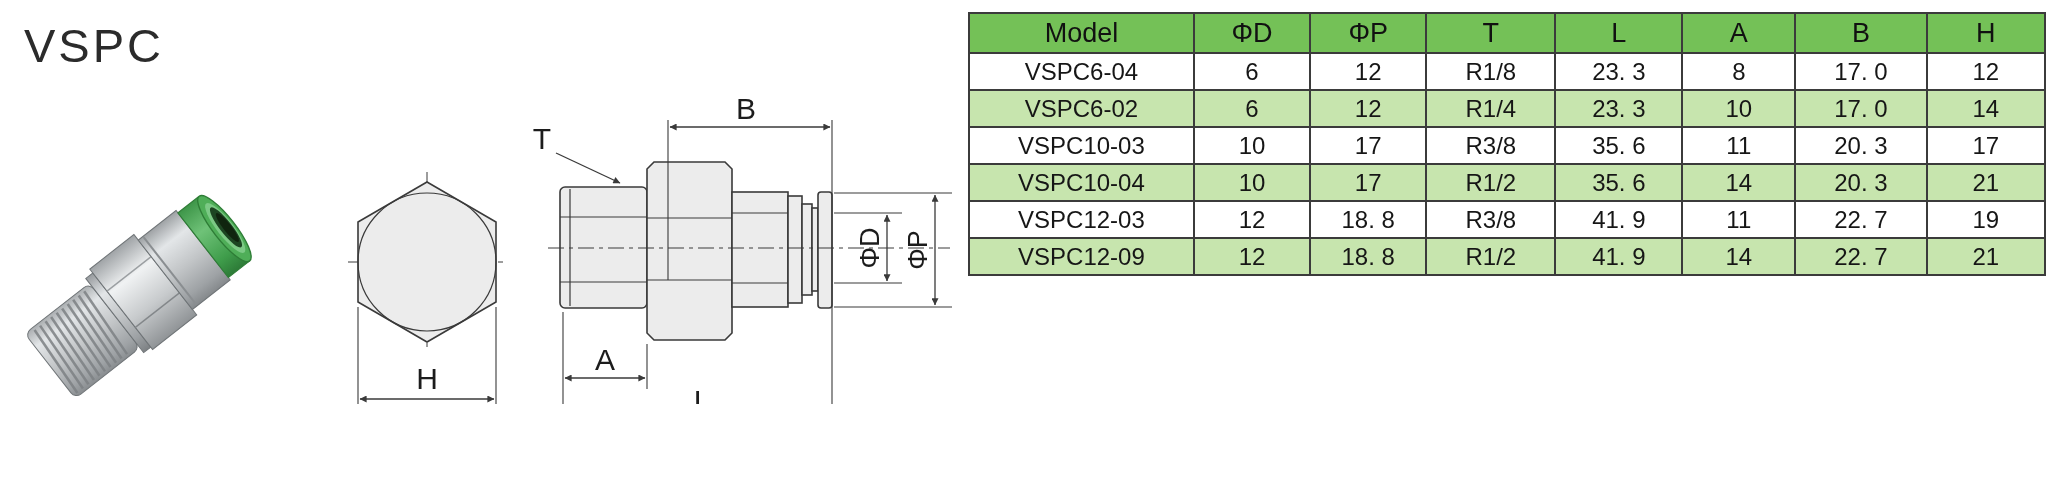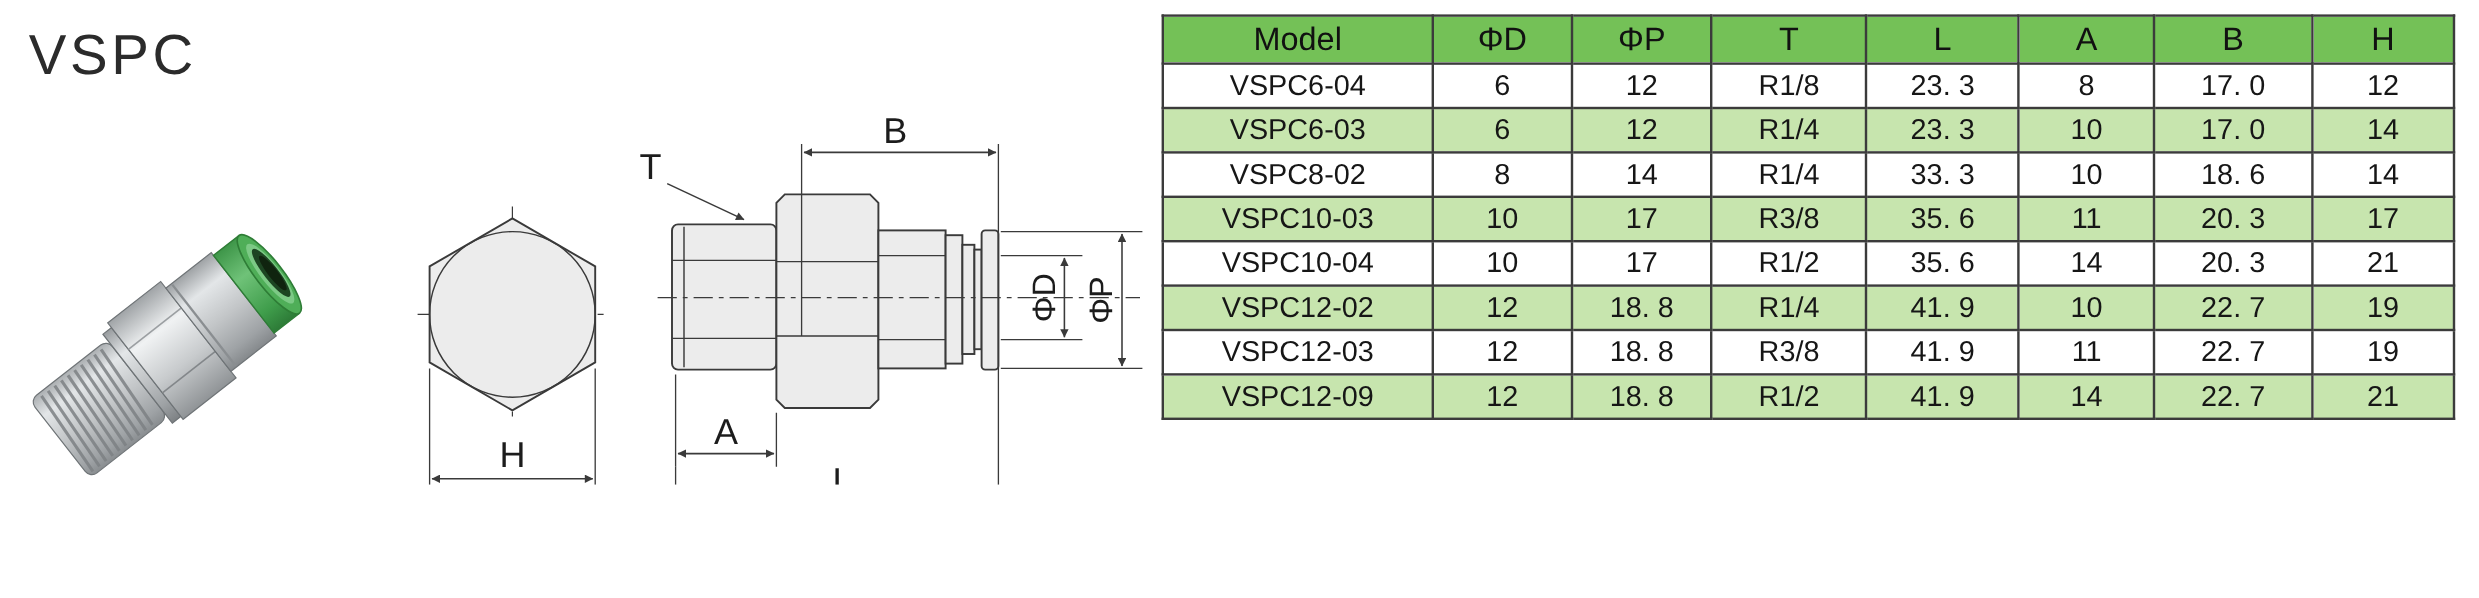--- a/index.html
+++ b/index.html
@@ -225,37 +225,27 @@
           <td>VSPC6-04</td>
           <td>6</td>
           <td>12</td>
           <td>R1/8</td>
           <td>23. 3</td>
           <td>8</td>
           <td>17. 0</td>
           <td>12</td>
         </tr>
         <tr>
-          <td>VSPC6-03</td>
+          <td>VSPC6-02</td>
           <td>6</td>
           <td>12</td>
           <td>R1/4</td>
           <td>23. 3</td>
           <td>10</td>
           <td>17. 0</td>
-          <td>14</td>
-        </tr>
-        <tr>
-          <td>VSPC8-02</td>
-          <td>8</td>
-          <td>14</td>
-          <td>R1/4</td>
-          <td>33. 3</td>
-          <td>10</td>
-          <td>18. 6</td>
           <td>14</td>
         </tr>
         <tr>
           <td>VSPC10-03</td>
           <td>10</td>
           <td>17</td>
           <td>R3/8</td>
           <td>35. 6</td>
           <td>11</td>
           <td>20. 3</td>
@@ -265,30 +255,20 @@
           <td>VSPC10-04</td>
           <td>10</td>
           <td>17</td>
           <td>R1/2</td>
           <td>35. 6</td>
           <td>14</td>
           <td>20. 3</td>
           <td>21</td>
         </tr>
         <tr>
-          <td>VSPC12-02</td>
-          <td>12</td>
-          <td>18. 8</td>
-          <td>R1/4</td>
-          <td>41. 9</td>
-          <td>10</td>
-          <td>22. 7</td>
-          <td>19</td>
-        </tr>
-        <tr>
           <td>VSPC12-03</td>
           <td>12</td>
           <td>18. 8</td>
           <td>R3/8</td>
           <td>41. 9</td>
           <td>11</td>
           <td>22. 7</td>
           <td>19</td>
         </tr>
         <tr>

